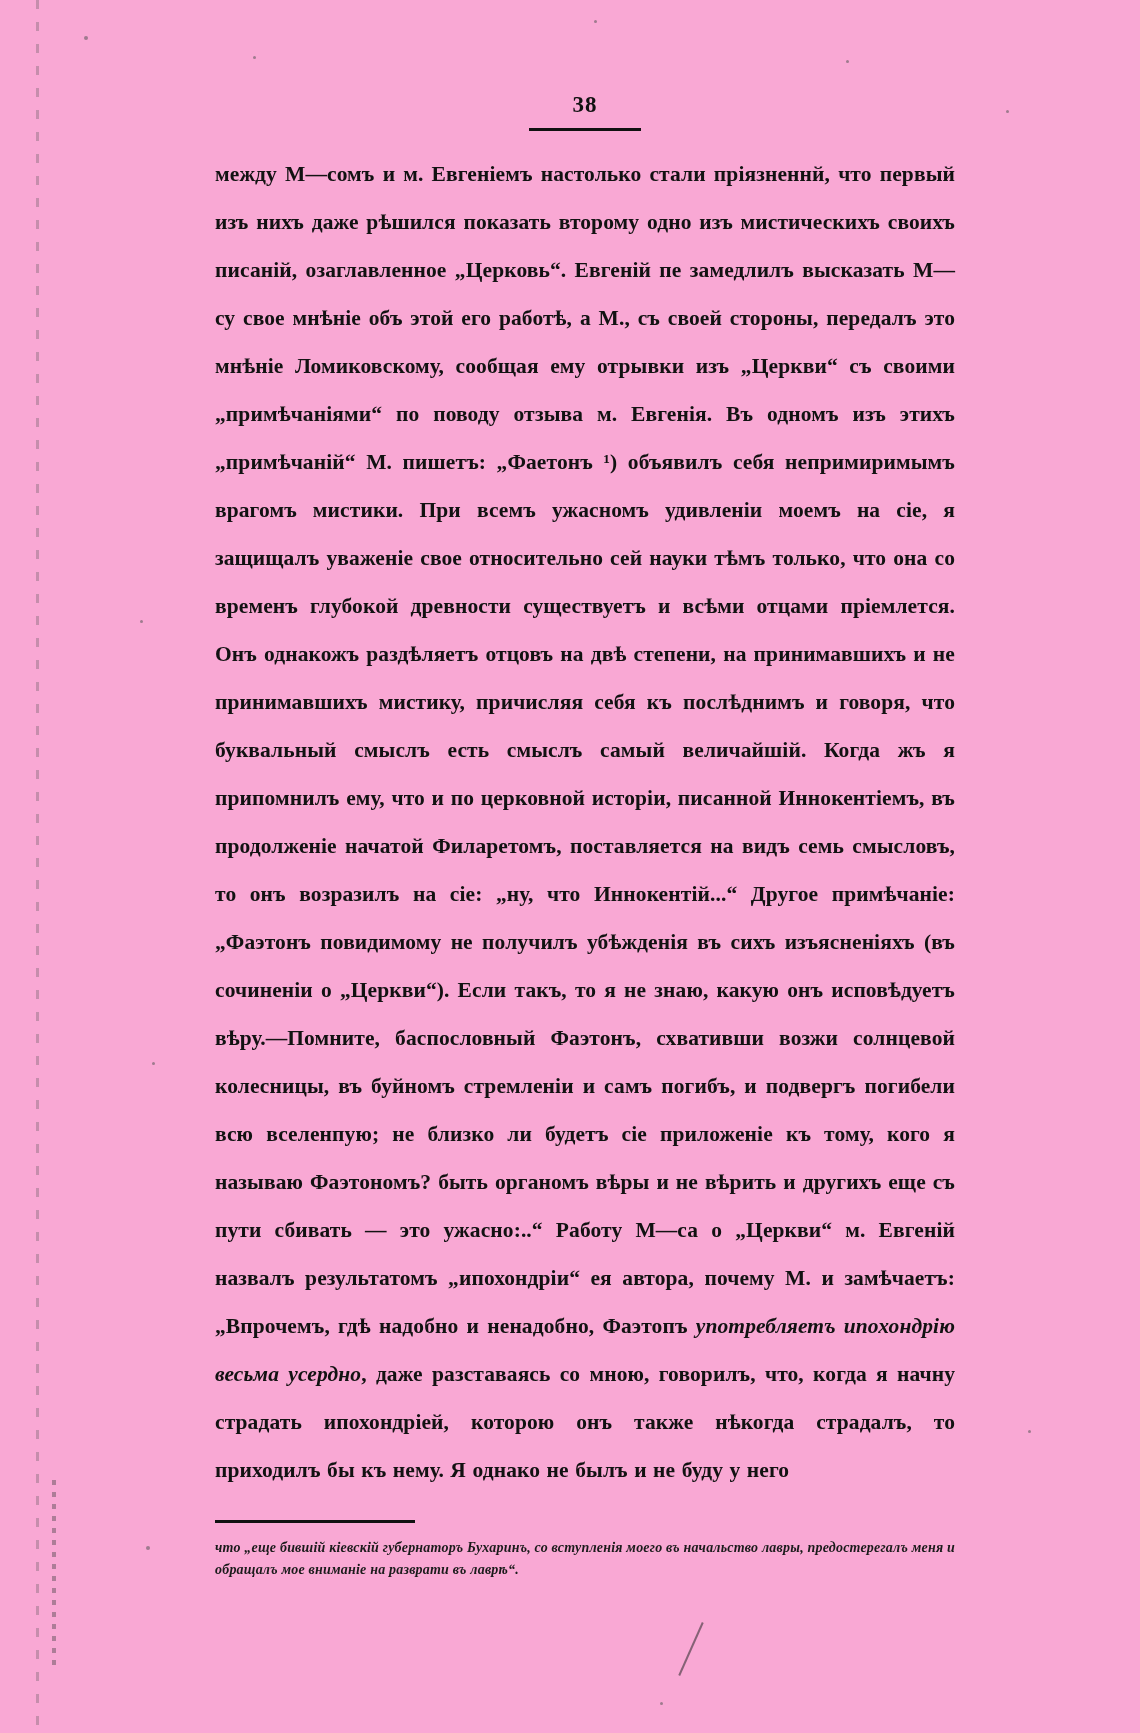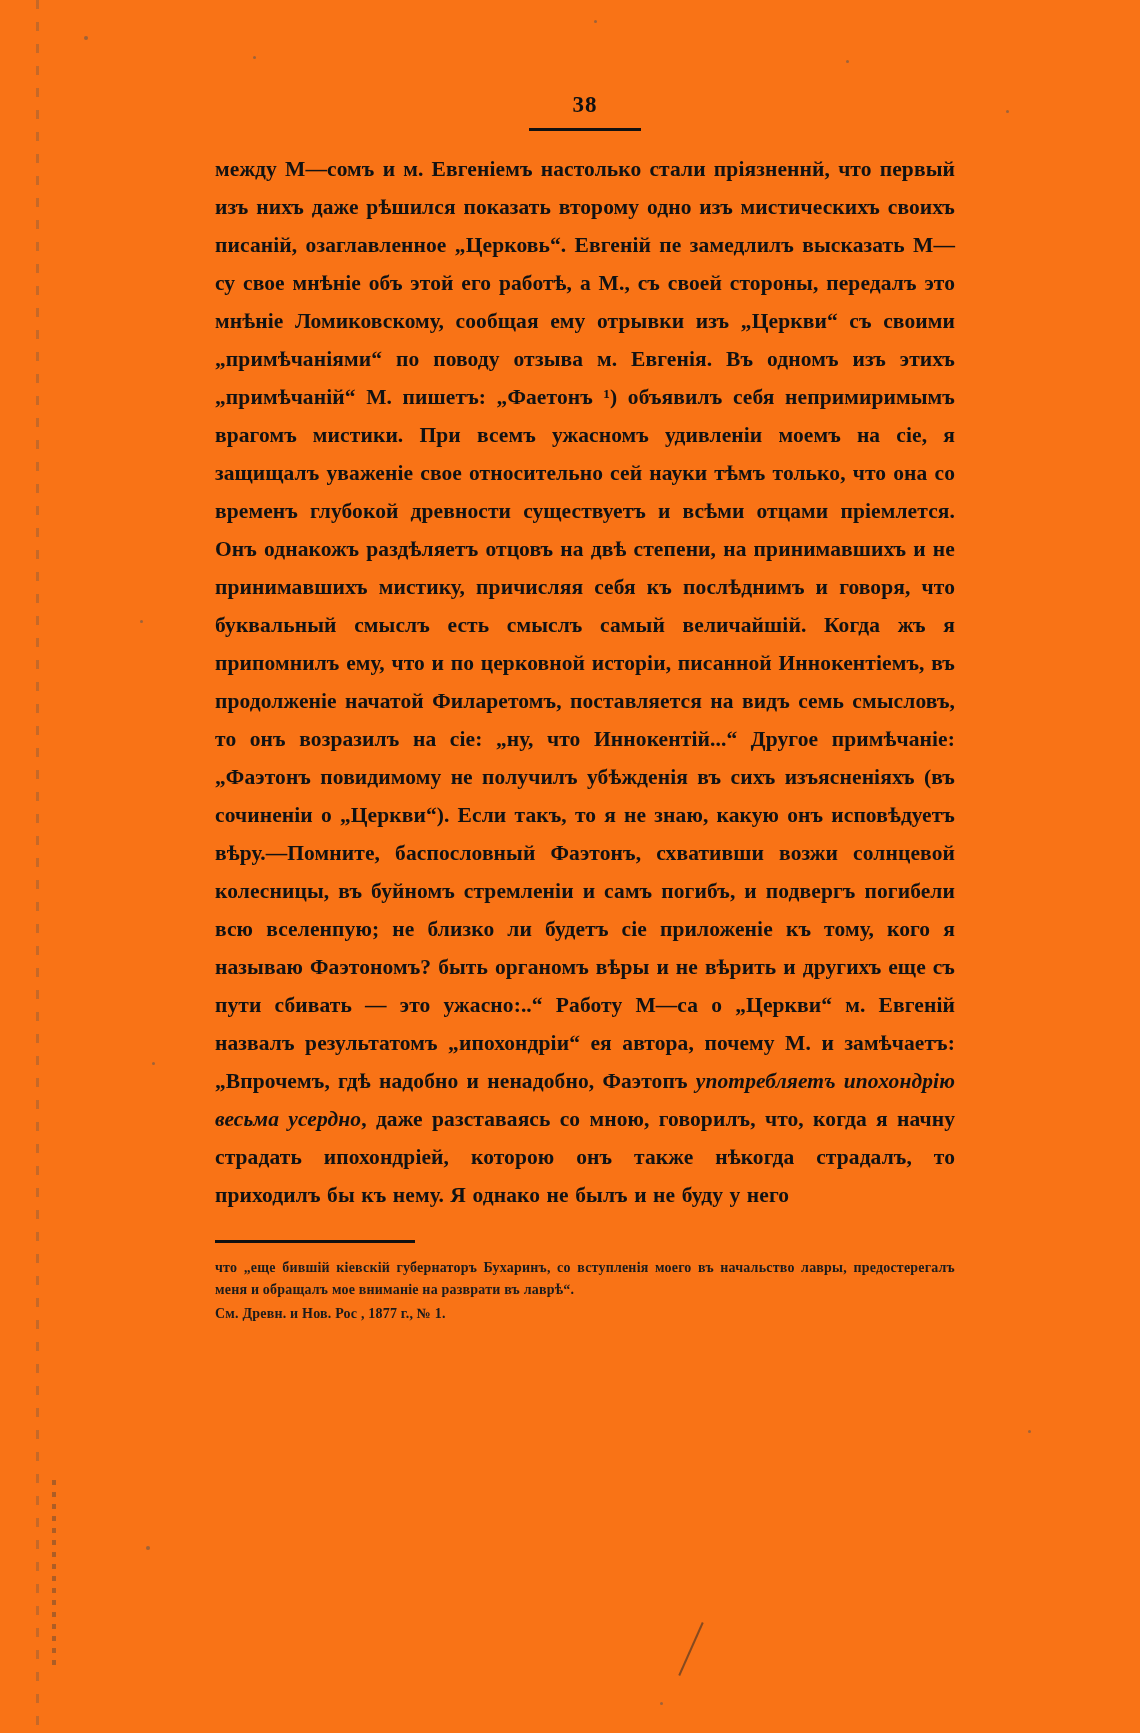--- a/index.html
+++ b/index.html
@@ -13,21 +13,21 @@
     position: relative;
     overflow: hidden;
     font-family: "Liberation Serif", serif;
     color: #1a1a1a;
   }
 
   
   .page {
     position: absolute;
     inset: 0;
-    background: #f97316;
+    background: #f9a8d4;
   }
 
   
   .speck {
     position: absolute;
     background: #555;
     border-radius: 50%;
     opacity: .55;
   }
 
@@ -76,21 +76,21 @@
     left: 50%;
     transform: translateX(-50%);
     top: 36px;
     width: 112px;
     height: 3px;
     background: #111;
   }
 
   .body-text {
     font-size: 21.5px;
-    line-height: 38px;
+    line-height: 48px;
     text-align: justify;
     text-justify: inter-word;
     font-weight: 700;
     color: #121212;
     letter-spacing: .1px;
     word-spacing: 1px;
   }
   .body-text p {
     margin: 0;
     text-indent: 0;
@@ -108,21 +108,21 @@
 
   .footnotes {
     margin-top: 14px;
     font-size: 14px;
     line-height: 22px;
     font-weight: 700;
     text-align: justify;
     color: #1b1b1b;
     letter-spacing: .2px;
   }
-  .footnotes p { margin: 0 0 2px 0; }
+  .footnotes p { margin: 0 0 2px 0; font-style: italic; }
   .fn-indent { text-indent: 34px; }
   .fn-faded { opacity: .78; }
 
   .slash {
     position: absolute;
     left: 690px;
     top: 1620px;
     width: 2px;
     height: 58px;
     background: rgba(40,40,40,.55);
@@ -157,17 +157,16 @@
     </div>
 
     <div class="body-text">
       <p><span>между М—сомъ и м. Евгеніемъ настолько стали пріязненнй, что первый изъ нихъ даже рѣшился показать второму одно изъ мистическихъ своихъ писаній, озаглавленное „Церковь“. Евгеній пе замедлилъ высказать М—су свое мнѣніе объ этой его работѣ, а М., съ своей стороны, передалъ это мнѣніе Ломиковскому, сообщая ему отрывки изъ „Церкви“ съ своими „примѣчаніями“ по поводу отзыва м. Евгенія. Въ одномъ изъ этихъ „примѣчаній“ М. пишетъ: „Фаетонъ ¹) объявилъ себя непримиримымъ врагомъ мистики. При всемъ ужасномъ удивленіи моемъ на сіе, я защищалъ уваженіе свое относительно сей науки тѣмъ только, что она со временъ глубокой древности существуетъ и всѣми отцами пріемлется. Онъ однакожъ раздѣляетъ отцовъ на двѣ степени, на принимавшихъ и не принимавшихъ мистику, причисляя себя къ послѣднимъ и говоря, что буквальный смыслъ есть смыслъ самый величайшій. Когда жъ я припомнилъ ему, что и по церковной исторіи, писанной Иннокентіемъ, въ продолженіе начатой Филаретомъ, поставляется на видъ семь смысловъ, то онъ возразилъ на сіе: „ну, что Иннокентій...“ Другое примѣчаніе: „Фаэтонъ повидимому не получилъ убѣжденія въ сихъ изъясненіяхъ (въ сочиненіи о „Церкви“). Если такъ, то я не знаю, какую онъ исповѣдуетъ вѣру.—Помните, баспословный Фаэтонъ, схвативши возжи солнцевой колесницы, въ буйномъ стремленіи и самъ погибъ, и подвергъ погибели всю вселенпую; не близко ли будетъ сіе приложеніе къ тому, кого я называю Фаэтономъ? быть органомъ вѣры и не вѣрить и другихъ еще съ пути сбивать — это ужасно:..“ Работу М—са о „Церкви“ м. Евгеній назвалъ результатомъ „ипохондріи“ ея автора, почему М. и замѣчаетъ: „Впрочемъ, гдѣ надобно и ненадобно, Фаэтопъ </span><span class="ital">употребляетъ ипохондрію весьма усердно</span><span>, даже разставаясь со мною, говорилъ, что, когда я начну страдать ипохондріей, которою онъ также нѣкогда страдалъ, то приходилъ бы къ нему. Я однако не былъ и не буду у него</span></p>
     </div>
 
     <div class="fn-rule"></div>
 
     <div class="footnotes">
       <p>что „еще бившій кіевскій губернаторъ Бухаринъ, со вступленія моего въ начальство лавры, предостерегалъ меня и обращалъ мое вниманіе на разврати въ лаврѣ“.</p>
-      <p>См. Древн. и Нов. Рос , 1877 г., № 1.</p>
     </div>
 
   </div>
 </div>
 
 </body></html>

